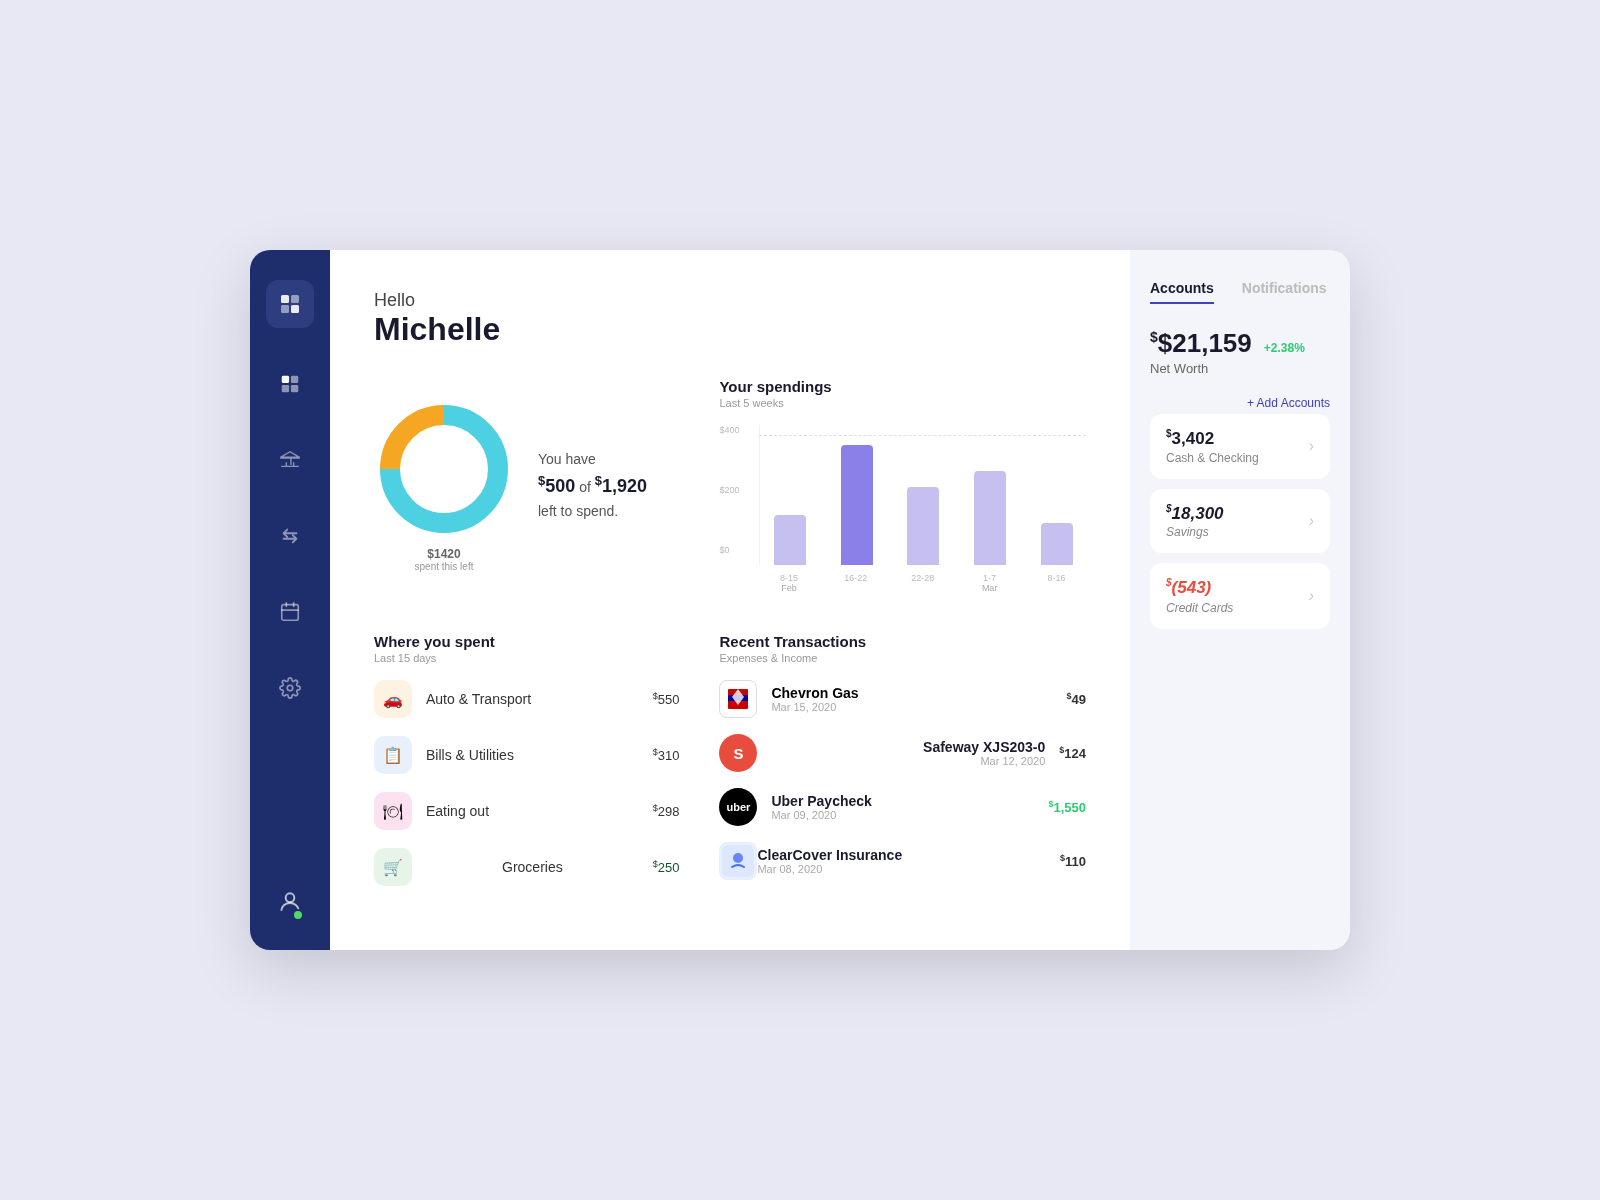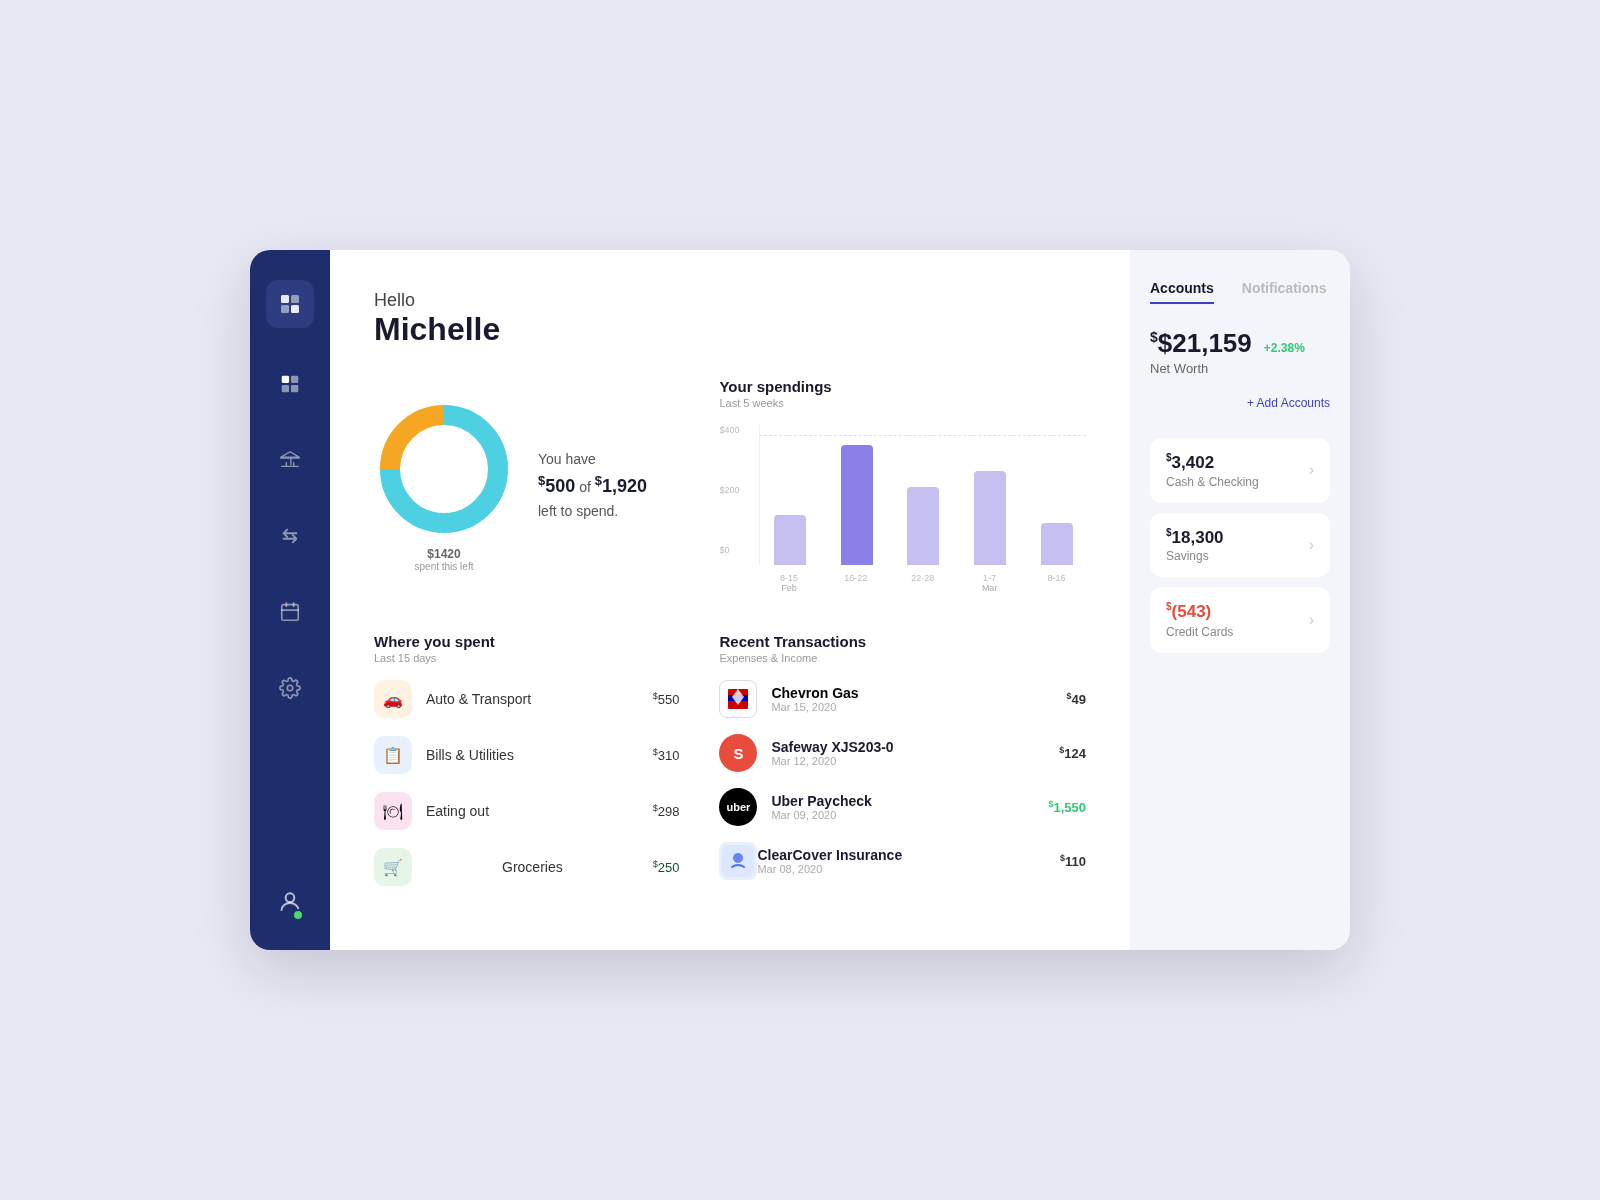--- a/index.html
+++ b/index.html
@@ -240,21 +240,21 @@
       font-size: 13px;
       color: #666;
       margin-top: 2px;
     }
 
     .add-accounts-link {
       font-size: 12px;
       color: #4040c0;
       text-align: right;
       cursor: pointer;
-      margin-bottom: 28px;
+      margin-bottom: 4px;
     }
 
     
     .donut-svg {
       transform: rotate(-90deg);
     }
   </style>
 </head>
 <body>
 
@@ -435,21 +435,21 @@
       </svg>
               </div>
               <div style="flex: 1 1 0%;">
                 <div style="font-size: 14px; font-weight: 600; color: #000000;">Chevron Gas</div>
                 <div style="font-size: 11px; color: rgb(170, 170, 170);">Mar 15, 2020</div>
               </div>
               <div style="font-size: 13px; font-weight: 600; color: rgb(51, 51, 51);"><sup style="font-size:9px;">$</sup>49</div>
             </div>
             <div style="display: flex; align-items: center; gap: 14px;">
               <div style="width: 38px; height: 38px; border-radius: 50%; display: flex; align-items: center; justify-content: center; font-size: 15px; font-weight: 900; flex-shrink: 0; overflow: hidden; background: rgb(231, 76, 60); color: white;">S</div>
-              <div style="flex: 1 1 0%;">
+              <div style="flex: 1 1 0%; text-align: right;">
                 <div style="font-size: 14px; font-weight: 600; color: rgb(26, 26, 46);">Safeway XJS203-0</div>
                 <div style="font-size: 11px; color: rgb(170, 170, 170);">Mar 12, 2020</div>
               </div>
               <div style="font-size: 13px; font-weight: 600; color: rgb(51, 51, 51);"><sup style="font-size:9px;">$</sup>124</div>
             </div>
             <div style="display: flex; align-items: center; gap: 14px;">
               <div style="width: 38px; height: 38px; border-radius: 50%; display: flex; align-items: center; justify-content: center; font-size: 11px; font-weight: 700; flex-shrink: 0; overflow: hidden; background: rgb(0, 0, 0); color: white;">uber</div>
               <div style="flex: 1 1 0%;">
                 <div style="font-size: 14px; font-weight: 600; color: rgb(26, 26, 46);">Uber Paycheck</div>
                 <div style="font-size: 11px; color: rgb(170, 170, 170);">Mar 09, 2020</div>
@@ -495,28 +495,28 @@
     <div class="add-accounts-link">+ Add Accounts</div>
 
     <div id="accounts-list">
     <div style="background: white; border-radius: 12px; padding: 14px 16px; margin-bottom: 10px; display: flex; align-items: center; cursor: pointer;">
           <div style="flex: 1 1 0%;">
             <div style="font-size: 17px; font-weight: 700; color: rgb(26, 26, 46);"><sup style="font-size:10px;">$</sup>3,402</div>
             <div style="font-size: 12px; color: rgb(136, 136, 136); margin-top: 2px;">Cash &amp; Checking</div>
           </div>
           <div style="color: rgb(204, 204, 204); font-size: 16px;">›</div>
         </div>
-        <div style="background: white; border-radius: 12px; padding: 14px 16px; margin-bottom: 10px; display: flex; align-items: center; cursor: pointer;">
+        <div style="background: white; border-radius: 12px; padding: 14px 16px; margin-bottom: 10px; display: flex; align-items: center; cursor: pointer; font-style: italic;">
           <div style="flex: 1 1 0%;">
             <div style="font-size: 17px; font-weight: 700; color: rgb(26, 26, 46);"><sup style="font-size:10px;">$</sup>18,300</div>
             <div style="font-size: 12px; color: rgb(136, 136, 136); margin-top: 2px;">Savings</div>
           </div>
           <div style="color: rgb(204, 204, 204); font-size: 16px;">›</div>
         </div>
-        <div style="background: white; border-radius: 12px; padding: 14px 16px; margin-bottom: 10px; display: flex; align-items: center; cursor: pointer;">
+        <div style="background: white; border-radius: 12px; padding: 14px 16px; margin-bottom: 10px; display: flex; align-items: center; cursor: pointer; font-style: italic;">
           <div style="flex: 1 1 0%;">
             <div style="font-size: 17px; font-weight: 700; color: rgb(231, 76, 60);"><sup style="font-size:10px;">$</sup>(543)</div>
             <div style="font-size: 12px; color: rgb(136, 136, 136); margin-top: 3px;">Credit Cards</div>
           </div>
           <div style="color: rgb(204, 204, 204); font-size: 16px;">›</div>
         </div>
       </div>
   </div>
 
 </div>

